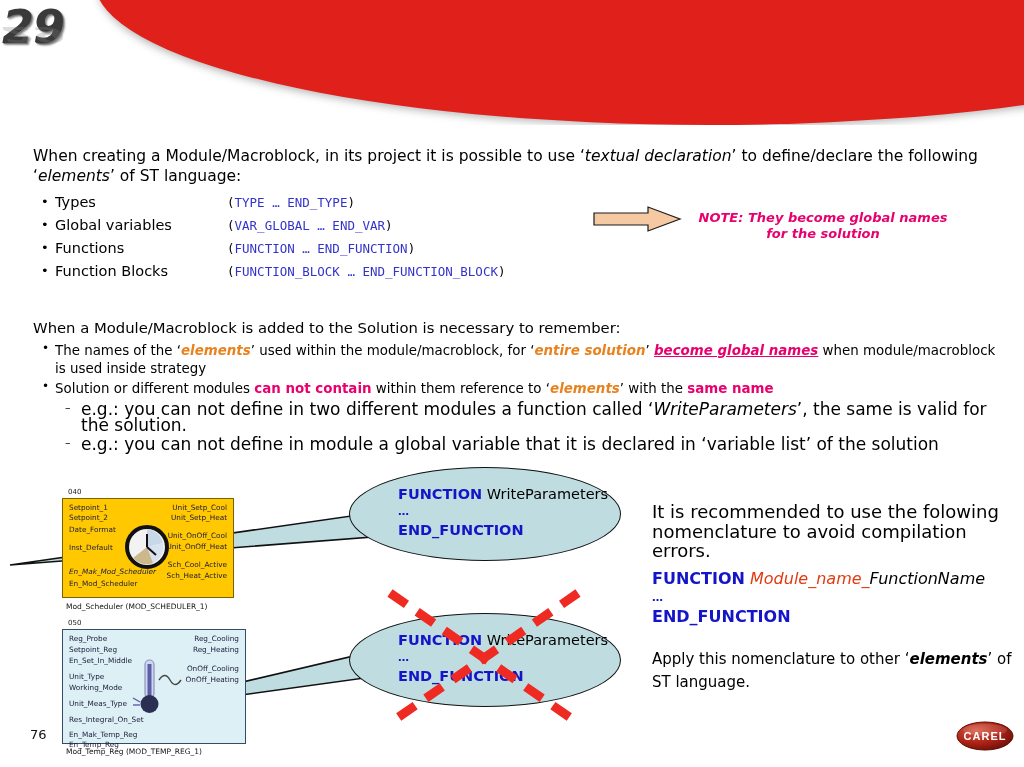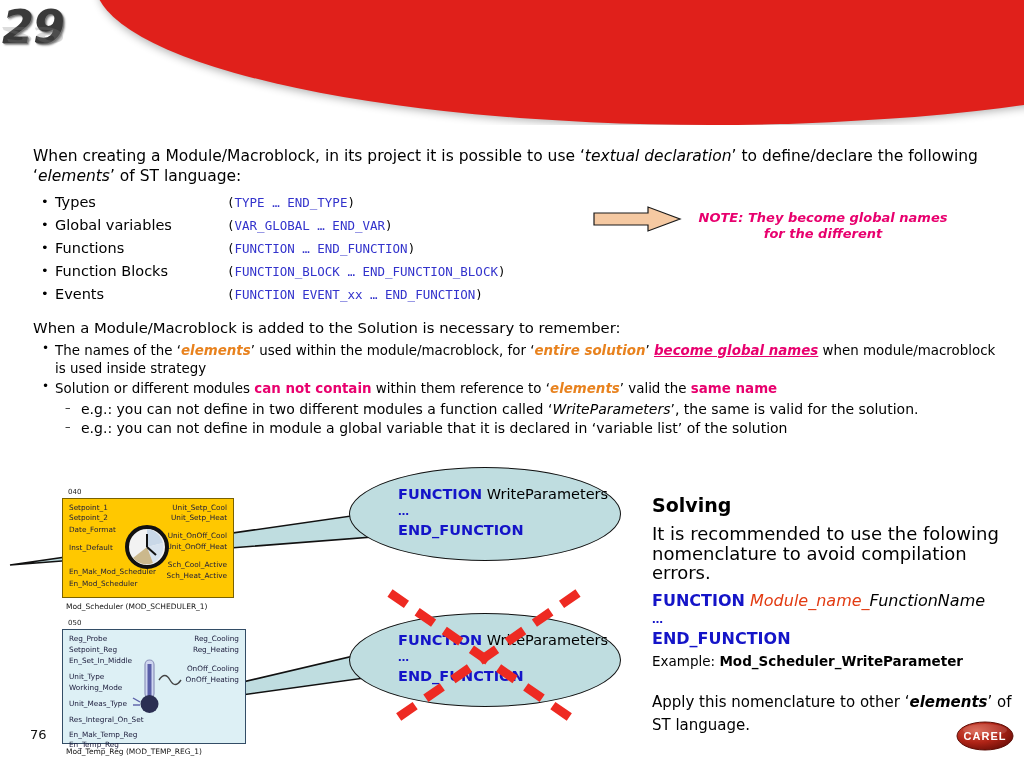--- a/index.html
+++ b/index.html
@@ -52,21 +52,21 @@
   .code .kw{color:#3333cc;}
   ul.lvl1{list-style:none;margin:6px 0 0 0;padding:0;}
   ul.lvl1>li{position:relative;padding-left:22px;margin-bottom:2px;font-size:14.5px;line-height:21px;}
   ul.lvl1>li:before{content:"•";position:absolute;left:8px;top:-1px;font-size:13px;}
   .li-term{display:inline-block;width:172px;vertical-align:top;}
   .sect2{position:absolute;left:33px;top:318px;width:970px;font-size:14.8px;line-height:19px;color:#000;}
   ul.lvl2{list-style:none;margin:5px 0 0 0;padding:0;}
   ul.lvl2>li{position:relative;padding-left:22px;margin-bottom:3px;font-size:13.4px;line-height:17.5px;}
   ul.lvl2>li:before{content:"•";position:absolute;left:9px;top:-2px;font-size:12px;}
   ul.lvl3{list-style:none;margin:3px 0 0 0;padding:0;}
-  ul.lvl3>li{position:relative;padding-left:26px;margin-bottom:3px;font-size:14px;line-height:16px;}
+  ul.lvl3>li{position:relative;padding-left:26px;margin-bottom:3px;font-size:17px;line-height:16px;}
   ul.lvl3>li:before{content:"–";position:absolute;left:10px;top:-1px;font-size:11px;}
   .or{color:#e8821e;font-weight:bold;font-style:italic;}
   .mgu{color:#e8006e;font-weight:bold;font-style:italic;text-decoration:underline;}
   .mgb{color:#e8006e;font-weight:bold;}
   .it{font-style:italic;}
   
   .note-arrow{position:absolute;left:592px;top:206px;width:90px;height:26px;}
   .note-text{
     position:absolute;left:678px;top:210px;width:290px;
     text-align:center;color:#e8006e;font-weight:bold;font-style:italic;
@@ -121,40 +121,39 @@
 
 <div class="body-text">
   <div>
     <span>When creating a Module/Macroblock, in its project it is possible to use ‘</span><span class="it">textual declaration</span><span>’ to define/declare the following ‘</span><span class="it">elements</span><span>’ of ST language:</span>
   </div>
   <ul class="lvl1">
     <li><span class="li-term">Types</span><span class="code">(<span class="kw">TYPE … END_TYPE</span>)</span></li>
     <li><span class="li-term">Global variables</span><span class="code">(<span class="kw">VAR_GLOBAL … END_VAR</span>)</span></li>
     <li><span class="li-term">Functions</span><span class="code">(<span class="kw">FUNCTION … END_FUNCTION</span>)</span></li>
     <li><span class="li-term">Function Blocks</span><span class="code">(<span class="kw">FUNCTION_BLOCK … END_FUNCTION_BLOCK</span>)</span></li>
-    <li><span class="li-term">Events</span><span class="code">(<span class="kw">FUNCTION EVENT_xx … END_FUNCTION</span>)</span></li>
   </ul>
 </div>
 
 <svg class="note-arrow" viewBox="0 0 90 26">
   <polygon points="2,7 56,7 56,1 88,13 56,25 56,19 2,19" fill="#f5c9a2" stroke="#1a1a1a" stroke-width="1.2"></polygon>
 </svg>
 <div class="note-text">
   <div>NOTE: They become global names</div>
-  <div>for the different</div>
+  <div>for the solution</div>
 </div>
 
 <div class="sect2">
   <div>When a Module/Macroblock is added to the Solution is necessary to remember:</div>
   <ul class="lvl2">
     <li>
       <span>The names of the ‘</span><span class="or">elements</span><span>’ used within the module/macroblock, for ‘</span><span class="or">entire solution</span><span>’ </span><span class="mgu">become global names</span><span> when module/macroblock is used inside strategy</span>
     </li>
     <li>
-      <span>Solution or different modules </span><span class="mgb">can not contain</span><span> within them reference to ‘</span><span class="or">elements</span><span>’ valid the </span><span class="mgb">same name</span>
+      <span>Solution or different modules </span><span class="mgb">can not contain</span><span> within them reference to ‘</span><span class="or">elements</span><span>’ with the </span><span class="mgb">same name</span>
       <ul class="lvl3">
         <li><span>e.g.: you can not define in two different modules a function called ‘</span><span class="it">WriteParameters</span><span>’, the same is valid for the solution.</span></li>
         <li><span>e.g.: you can not define in module a global variable that it is declared in ‘variable list’ of the solution</span></li>
       </ul>
     </li>
   </ul>
 </div>
 
 <div class="diagram">
 
@@ -162,21 +161,21 @@
     <polygon points="358,60 372,82 10,110" fill="#bfdde0" stroke="#111" stroke-width="1.6"></polygon>
     <polygon points="358,200 372,222 110,258" fill="#bfdde0" stroke="#111" stroke-width="1.6"></polygon>
   </svg>
 
   <div class="fb-num" style="left:68px;top:33px;">040</div>
   <div class="fb fb-yellow">
     <div class="pin" style="left:6px;top:4px;">Setpoint_1</div>
     <div class="pin" style="left:6px;top:14px;">Setpoint_2</div>
     <div class="pin" style="left:6px;top:26px;">Date_Format</div>
     <div class="pin" style="left:6px;top:44px;">Inst_Default</div>
-    <div class="pin" style="left:6px;top:68px;">En_Mak_Mod_Scheduler</div>
+    <div class="pin" style="left:6px;top:68px;font-style:italic;">En_Mak_Mod_Scheduler</div>
     <div class="pin" style="left:6px;top:80px;">En_Mod_Scheduler</div>
     <div class="pin pin-r" style="right:6px;top:4px;">Unit_Setp_Cool</div>
     <div class="pin pin-r" style="right:6px;top:14px;">Unit_Setp_Heat</div>
     <div class="pin pin-r" style="right:6px;top:32px;">Unit_OnOff_Cool</div>
     <div class="pin pin-r" style="right:6px;top:43px;">Unit_OnOff_Heat</div>
     <div class="pin pin-r" style="right:6px;top:61px;text-align:right;">Sch_Cool_Active</div>
     <div class="pin pin-r" style="right:6px;top:72px;">Sch_Heat_Active</div>
     <svg style="position:absolute;left:62px;top:26px;width:44px;height:44px;" viewBox="0 0 44 44">
       <circle cx="22" cy="22" r="20" fill="#f2f2f2" stroke="#111" stroke-width="4"></circle>
       <path d="M22 22 L22 4 A18 18 0 0 1 38 18 Z" fill="#c9d8e8"></path>
@@ -228,31 +227,26 @@
     <div><span class="b-kw">END_FUNCTION</span></div>
   </div>
 
   <svg style="position:absolute;left:378px;top:130px;width:225px;height:145px;" viewBox="0 0 225 145">
     <line x1="12" y1="8" x2="200" y2="138" stroke="#ee2a22" stroke-width="9" stroke-dasharray="20 13" stroke-linecap="butt"></line>
     <line x1="200" y1="8" x2="12" y2="138" stroke="#ee2a22" stroke-width="9" stroke-dasharray="20 13" stroke-linecap="butt"></line>
   </svg>
 </div>
 
 <div class="solving">
-  <h2>Solving</h2>
   <p>It is recommended to use the folowing nomenclature to avoid compilation errors.</p>
   <div class="sig">
     <span class="kw">FUNCTION</span>
     <span class="mod">Module_name_</span><span class="fn">FunctionName</span>
     <div class="b-dots">…</div>
     <div class="kw">END_FUNCTION</div>
-  </div>
-  <div class="ex">
-    <span>Example:</span>
-    <b>Mod_Scheduler_WriteParameter</b>
   </div>
   <div class="apply">
     <span>Apply this nomenclature to other ‘</span><span class="em">elements</span><span>’ of ST language.</span>
   </div>
 </div>
 
 <div class="footer-num">76</div>
 <div class="carel">
   <svg style="position:absolute;left:0;top:0;" width="58" height="30" viewBox="0 0 58 30">
     <defs>

